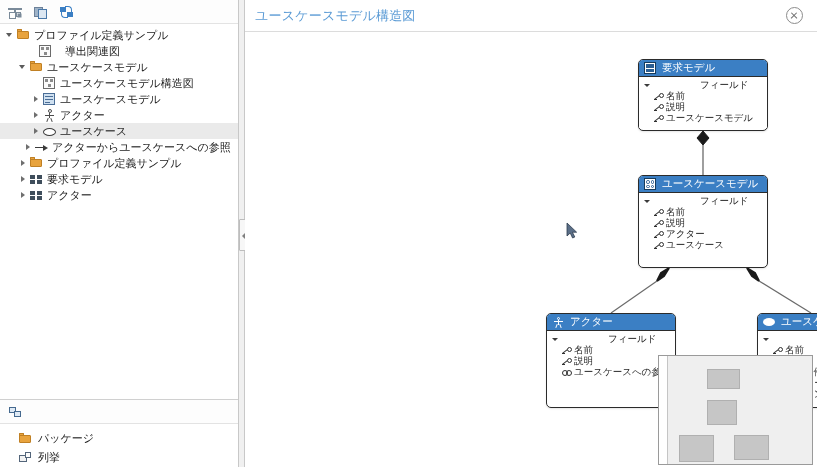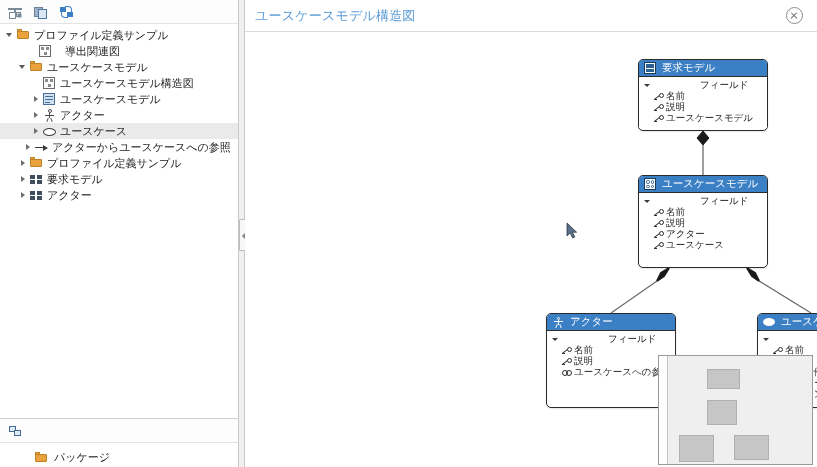--- a/index.html
+++ b/index.html
@@ -116,21 +116,21 @@
   .ic-comment .ln.a{ top:4px;} .ic-comment .ln.b{ top:6.5px;} .ic-comment .ln.c{ top:9px; width:4px;}
   .ic-nested .r1 { position:absolute; left:1px; top:2px; width:7px; height:6px; border:1.4px solid #45698f; background:#dfeaf5;}
   .ic-nested .r2 { position:absolute; left:6px; top:6px; width:7px; height:6px; border:1.4px solid #45698f; background:#dfeaf5;}
 
   
   #palette { flex:0 0 auto; border-top:1px solid #d0d0d0; background:#ffffff; }
   .palette-head { height:24px; display:flex; align-items:center; padding-left:8px;
                   border-bottom:1px solid #e3e3e3; background:#fdfdfd; }
   .palette-list { padding:5px 0 0 0; }
   .palette-row { height:19px; display:flex; align-items:center; font-size:11px; color:#1a1a1a;
-                 padding-left:34px; cursor:pointer; }
+                 padding-left:18px; cursor:pointer; }
   .palette-row .t-icon { margin-right:5px; }
 
   
   #splitter { width:6px; background:#f0f0f0; position:relative; flex:0 0 6px; border-right:1px solid #c8c8c8;}
   #splitter .handle {
     position:absolute; left:0px; top:219px; width:7px; height:32px;
     background:#f7f7f7; border:1px solid #bdbdbd; border-radius:1px; cursor:pointer;
   }
   #splitter .handle::after {
     content:""; position:absolute; left:2px; top:13px;
@@ -344,20 +344,27 @@
         </span>
       </div>
       <div class="palette-list">
           <div class="palette-row">
             <span class="t-icon ic-folder">
               <span class="tab"></span>
               <span class="body"></span>
             </span>
             <span>パッケージ</span>
           </div>
+          <div class="palette-row">
+            <span class="t-icon ic-enum">
+              <span class="r1"></span>
+              <span class="r2"></span>
+            </span>
+            <span>列挙</span>
+          </div>
         </div>
     </div>
   </div>
 
   <div id="splitter">
     <div class="handle"></div>
   </div>
 
   <div id="editor">
     <div class="editor-header">

